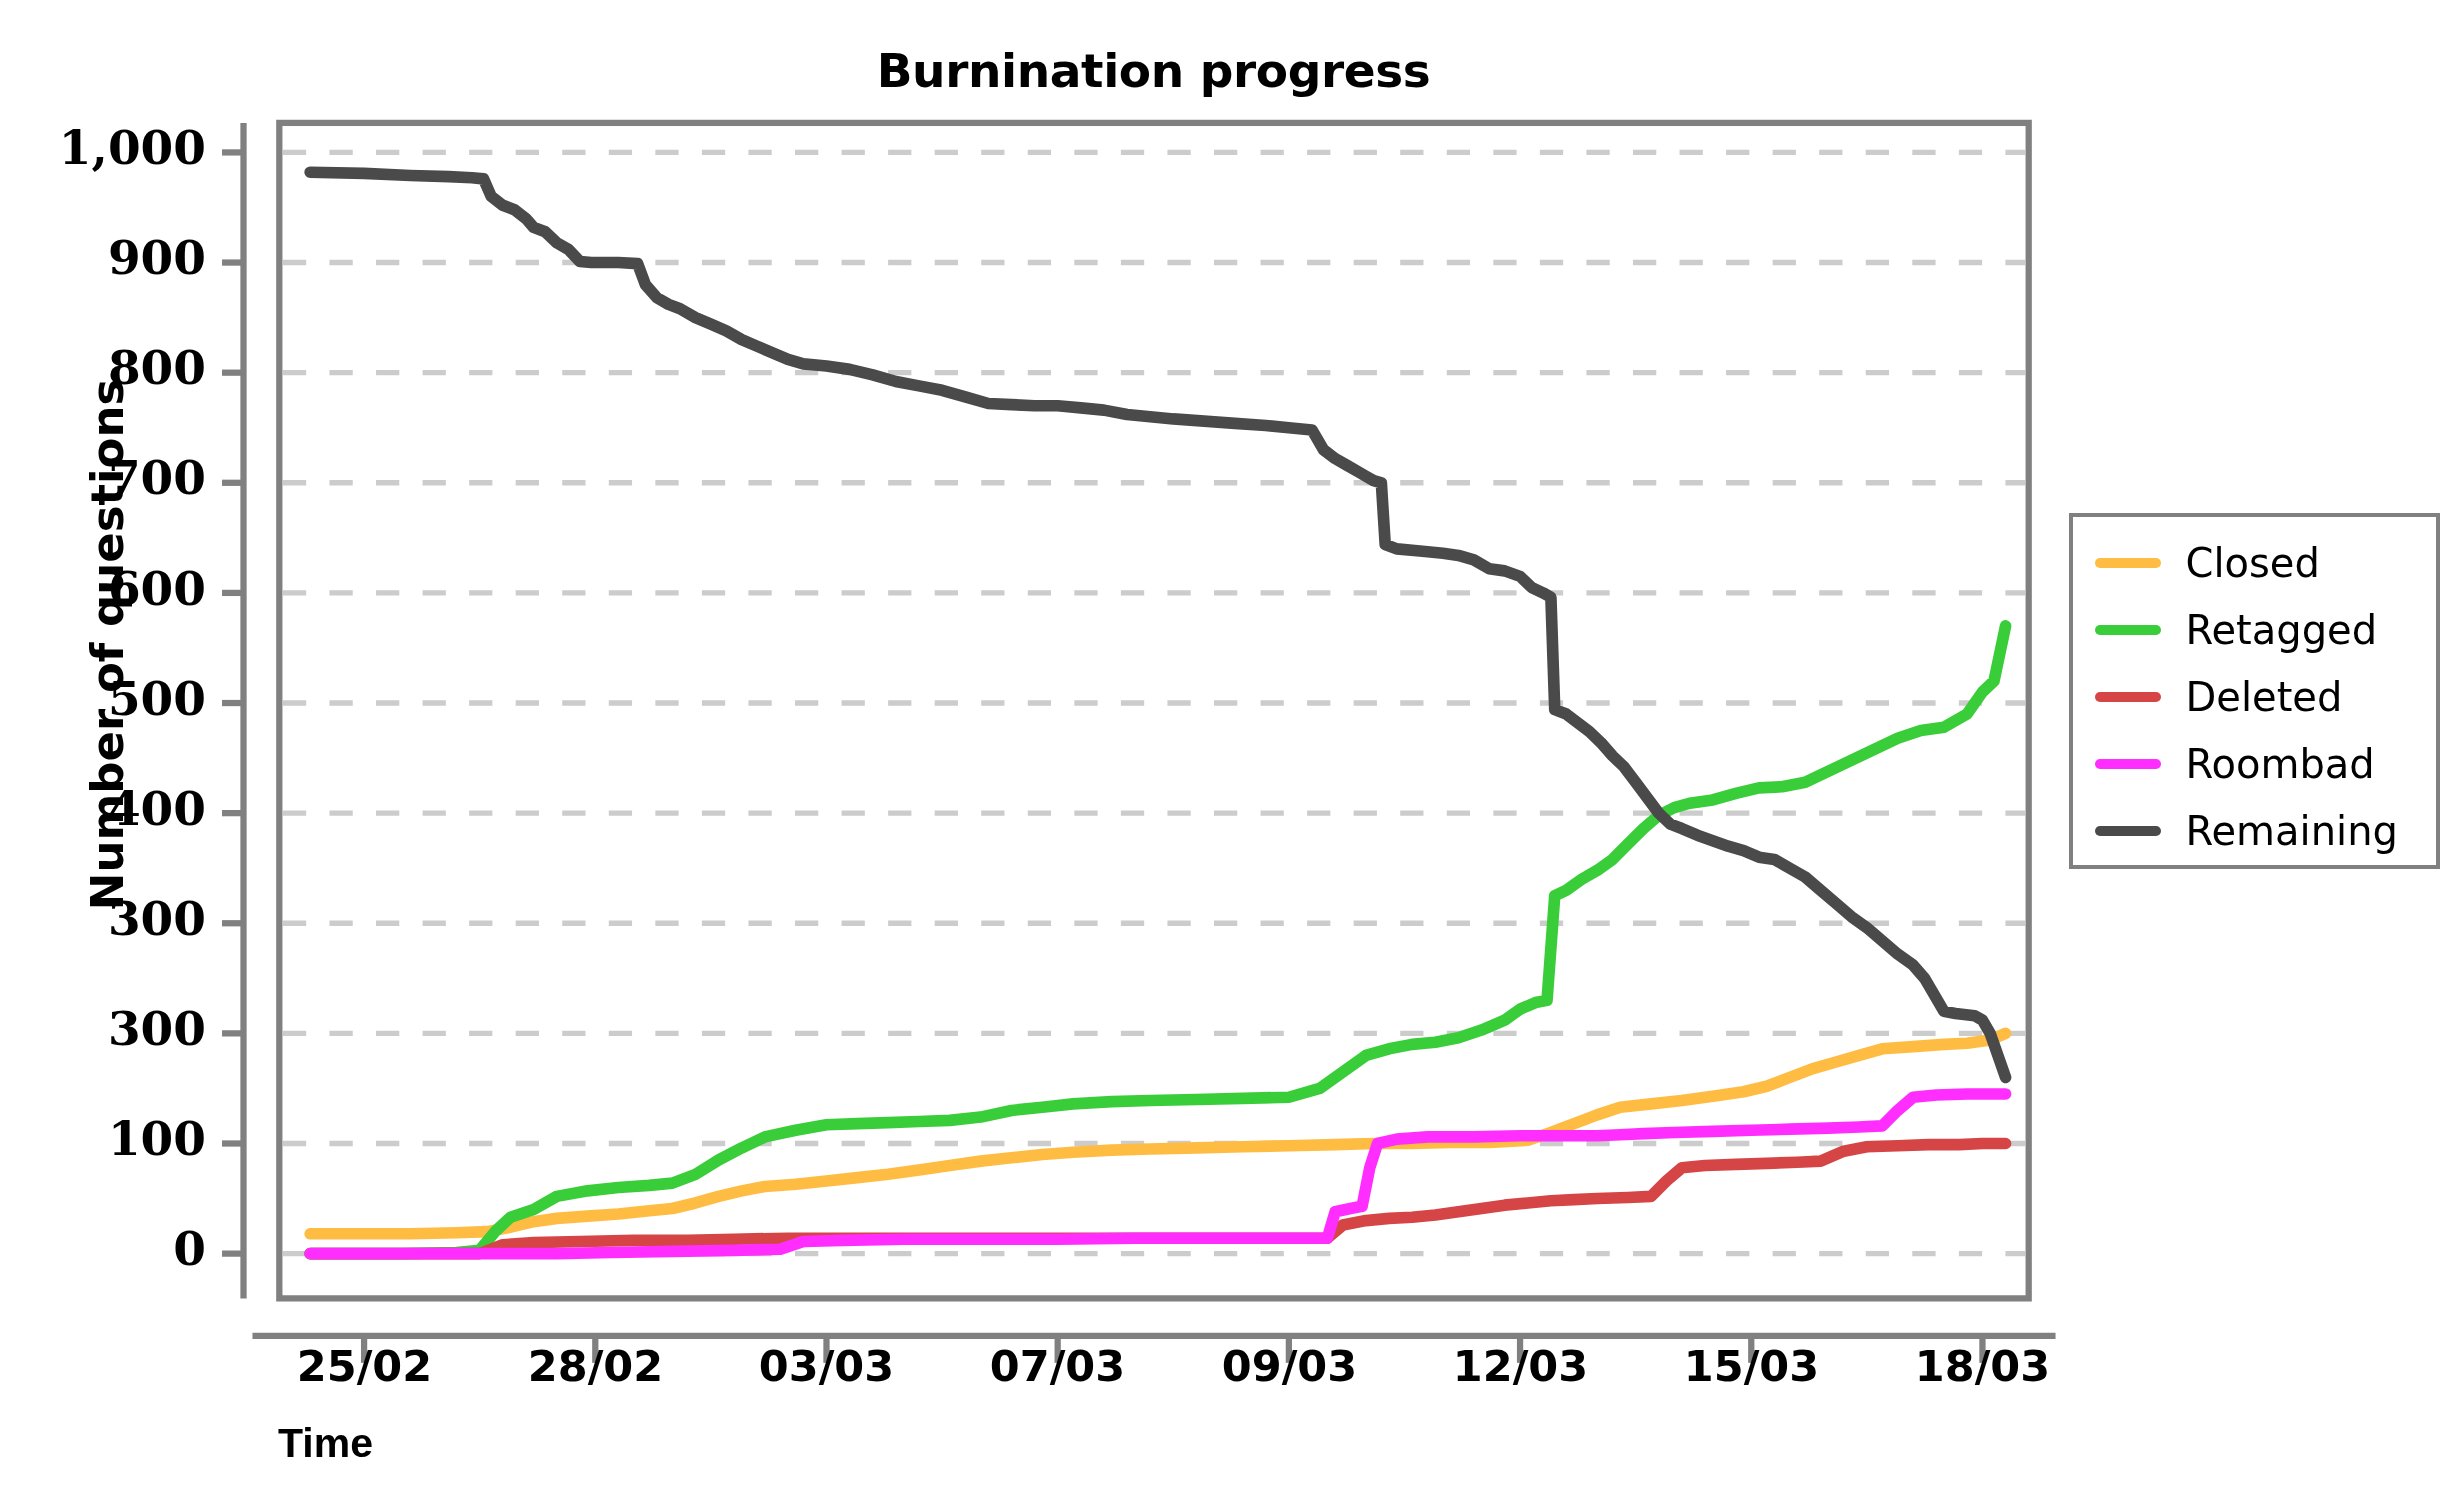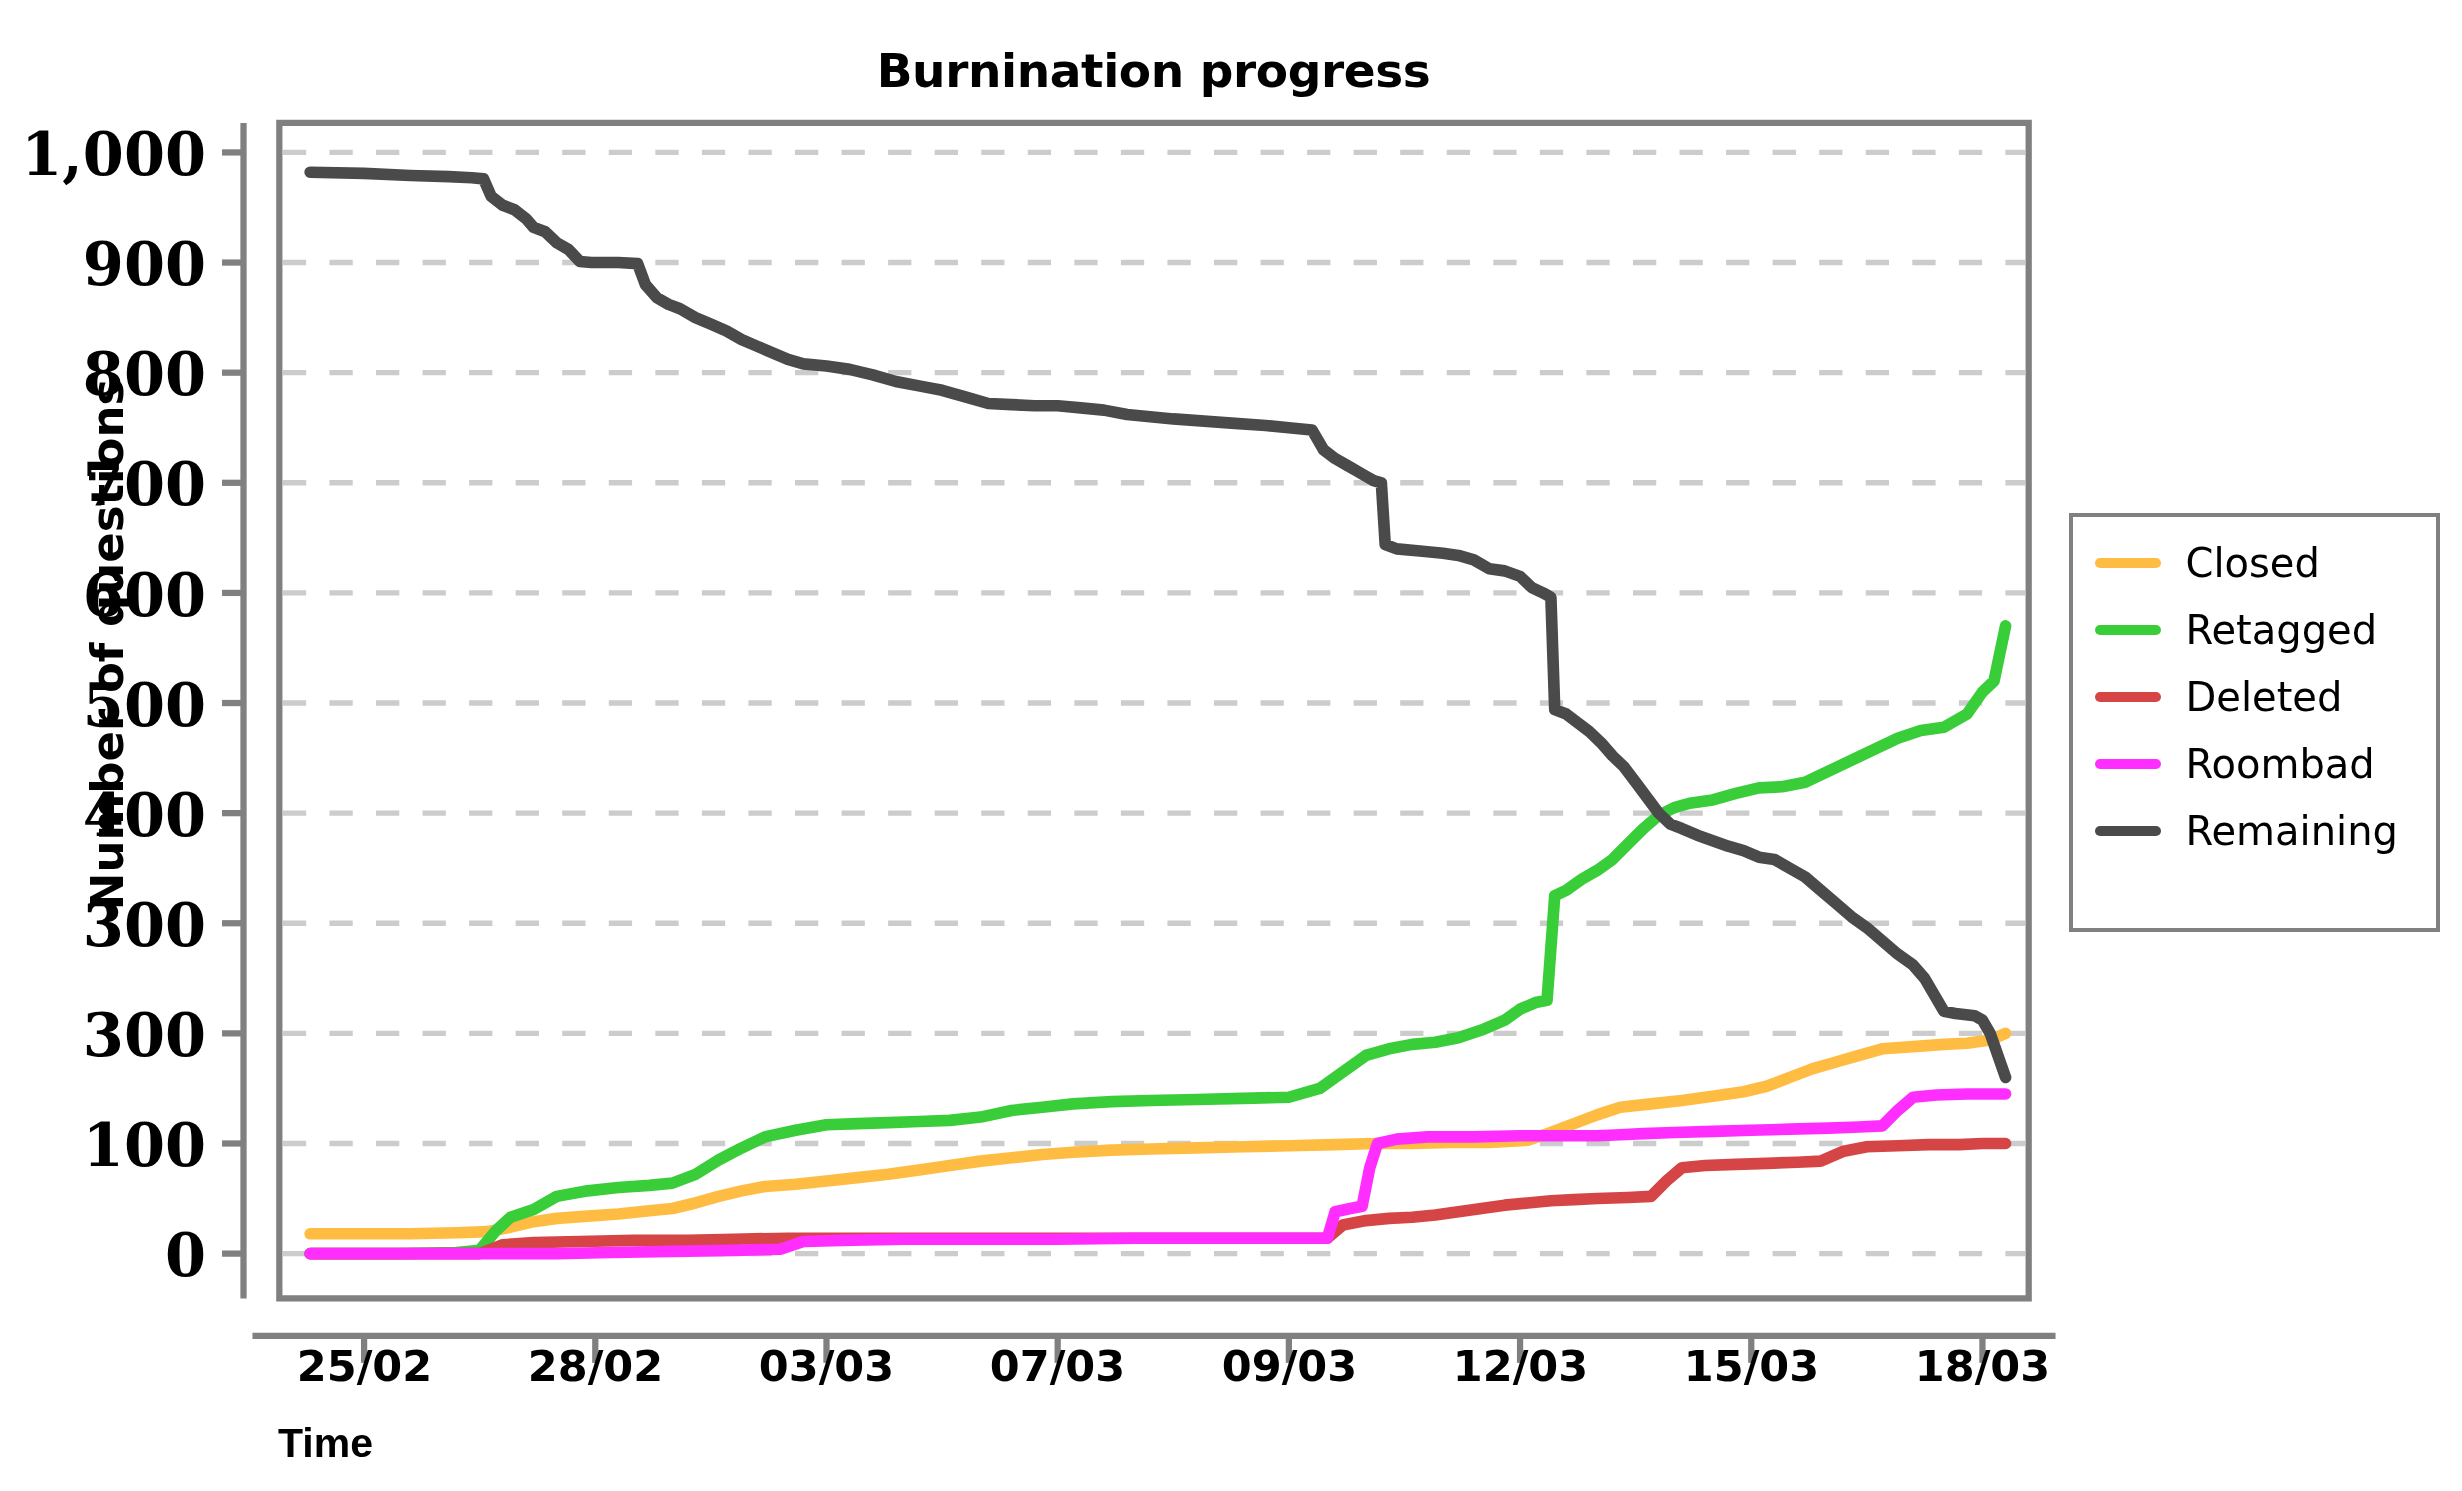--- a/index.html
+++ b/index.html
@@ -55,41 +55,41 @@
     font-family: Liberation Sans, sans-serif;
     font-weight: bold;
     font-size: 41px;
     color: #000000;
   }
   .ytick-label {
     position: absolute;
     text-align: right;
     font-family: "DejaVu Serif", serif;
     font-weight: bold;
-    font-size: 59px;
+    font-size: 47px;
     color: #000000;
     white-space: nowrap;
     width: 206px;
   }
   .xtick-label {
     position: absolute;
     text-align: center;
     font-family: "DejaVu Sans", sans-serif;
     font-weight: bold;
     font-size: 43px;
     color: #000000;
     white-space: nowrap;
     width: 215px;
   }
   #legend-box {
     position: absolute;
     left: 2069px;
     top: 513px;
     width: 371px;
-    height: 419px;
+    height: 356px;
     border: 4.5px solid #808080;
     background: #ffffff;
     box-sizing: border-box;
   }
   .legend-row {
     position: absolute;
     left: 0;
     width: 100%;
     height: 70px;
     display: flex;

